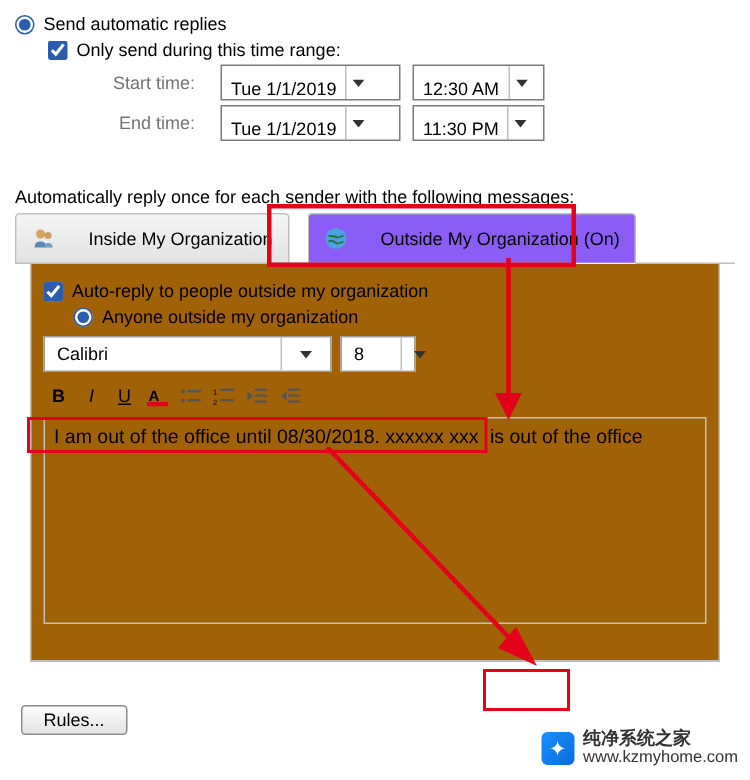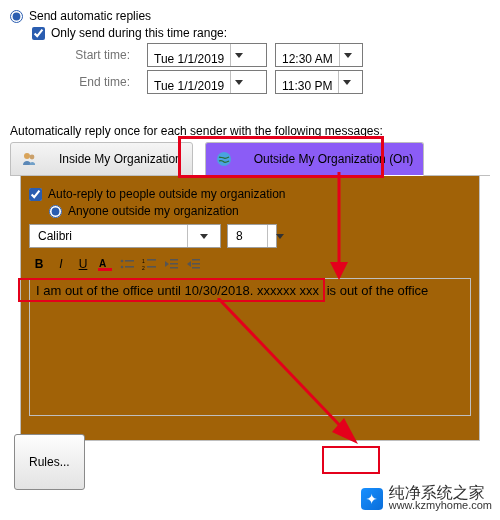--- a/index.html
+++ b/index.html
@@ -25,30 +25,30 @@
 .tool{display:flex;gap:6px;margin:6px 0;align-items:flex-start}
 .fsel{display:flex;align-items:center;border:1px solid #9e9e9e;background:#fff;height:22px}
 .fsel span{padding:0 8px;font-size:12px}
 .fsel .dd{border-left:1px solid #bfbfbf;width:16px;height:100%;display:flex;align-items:center;justify-content:center}
 .ibar{display:flex;gap:2px;align-items:center;margin-bottom:4px}
 .ibtn{width:20px;height:20px;display:flex;align-items:center;justify-content:center;font-size:12px}
 .ibtn b{font-weight:700}
 .ibtn i{font-style:italic}
 .ibtn .u{text-decoration:underline}
 .msg{border:1px solid #bfbfbf;height:128px;padding:4px 6px;font-size:13px;overflow:hidden}
-.btn{border:1px solid #8a8a8a;background:linear-gradient(#fdfdfd,#e3e3e3);border-radius:3px;padding:20px 14px;font-size:12px}
+.btn{border:1px solid #8a8a8a;background:linear-gradient(#fdfdfd,#e3e3e3);border-radius:3px;padding:2px 14px;font-size:12px}
 .footer{position:absolute;left:14px;bottom:30px}
 .hl-tab{position:absolute;border:3px solid #e4001b;pointer-events:none;z-index:5;left:178px;top:136px;width:200px;height:36px}
 .hl-msg{position:absolute;border:2px solid #e4001b;pointer-events:none;z-index:5;left:18px;top:278px;width:303px;height:20px}
 .hl-ok{position:absolute;border:2px solid #e4001b;pointer-events:none;z-index:5;left:322px;top:446px;width:54px;height:24px}
 .arrow{position:absolute;z-index:4;pointer-events:none}
 .wm{position:absolute;right:8px;bottom:8px;display:flex;align-items:center;gap:6px;z-index:20}
 .wm-logo{width:22px;height:22px;border-radius:4px;background:linear-gradient(135deg,#1890ff,#096dd9);display:flex;align-items:center;justify-content:center;color:#fff;font-size:14px}
 .wm-txt{display:flex;flex-direction:column;font-size:11px;line-height:13px;color:#333}
-.wm-txt .big{font-weight:400;font-size:16px}
+.wm-txt .big{font-weight:700;font-size:12px}
 </style>
 </head>
 <body>
 
 <div class="pane">
   <div class="row">
     <input type="radio" class="radio" checked="" style="">
     <span>Send automatic replies</span>
   </div>
   <div class="row indent1">
@@ -196,21 +196,21 @@
         <svg width="14" height="12">
           <path d="M1 6 L5 3 L5 9 Z" fill="#555"></path>
           <rect x="6" y="1" width="8" height="1.5" fill="#555"></rect>
           <rect x="6" y="5" width="8" height="1.5" fill="#555"></rect>
           <rect x="6" y="9" width="8" height="1.5" fill="#555"></rect>
         </svg>
       </div>
   </div>
 
   <div class="msg">
-    <span>I am out of the office until 10/30/2018. xxxxxx xxx</span>
+    <span>I am out of the office until 08/30/2018. xxxxxx xxx</span>
     <span style="margin-left:4px">is out of the office</span>
   </div>
   <div style="height:24px"></div>
 </div>
 
 <div class="footer">
   <button class="btn">Rules...</button>
 </div>
 
 <div class="hl-tab"></div>

